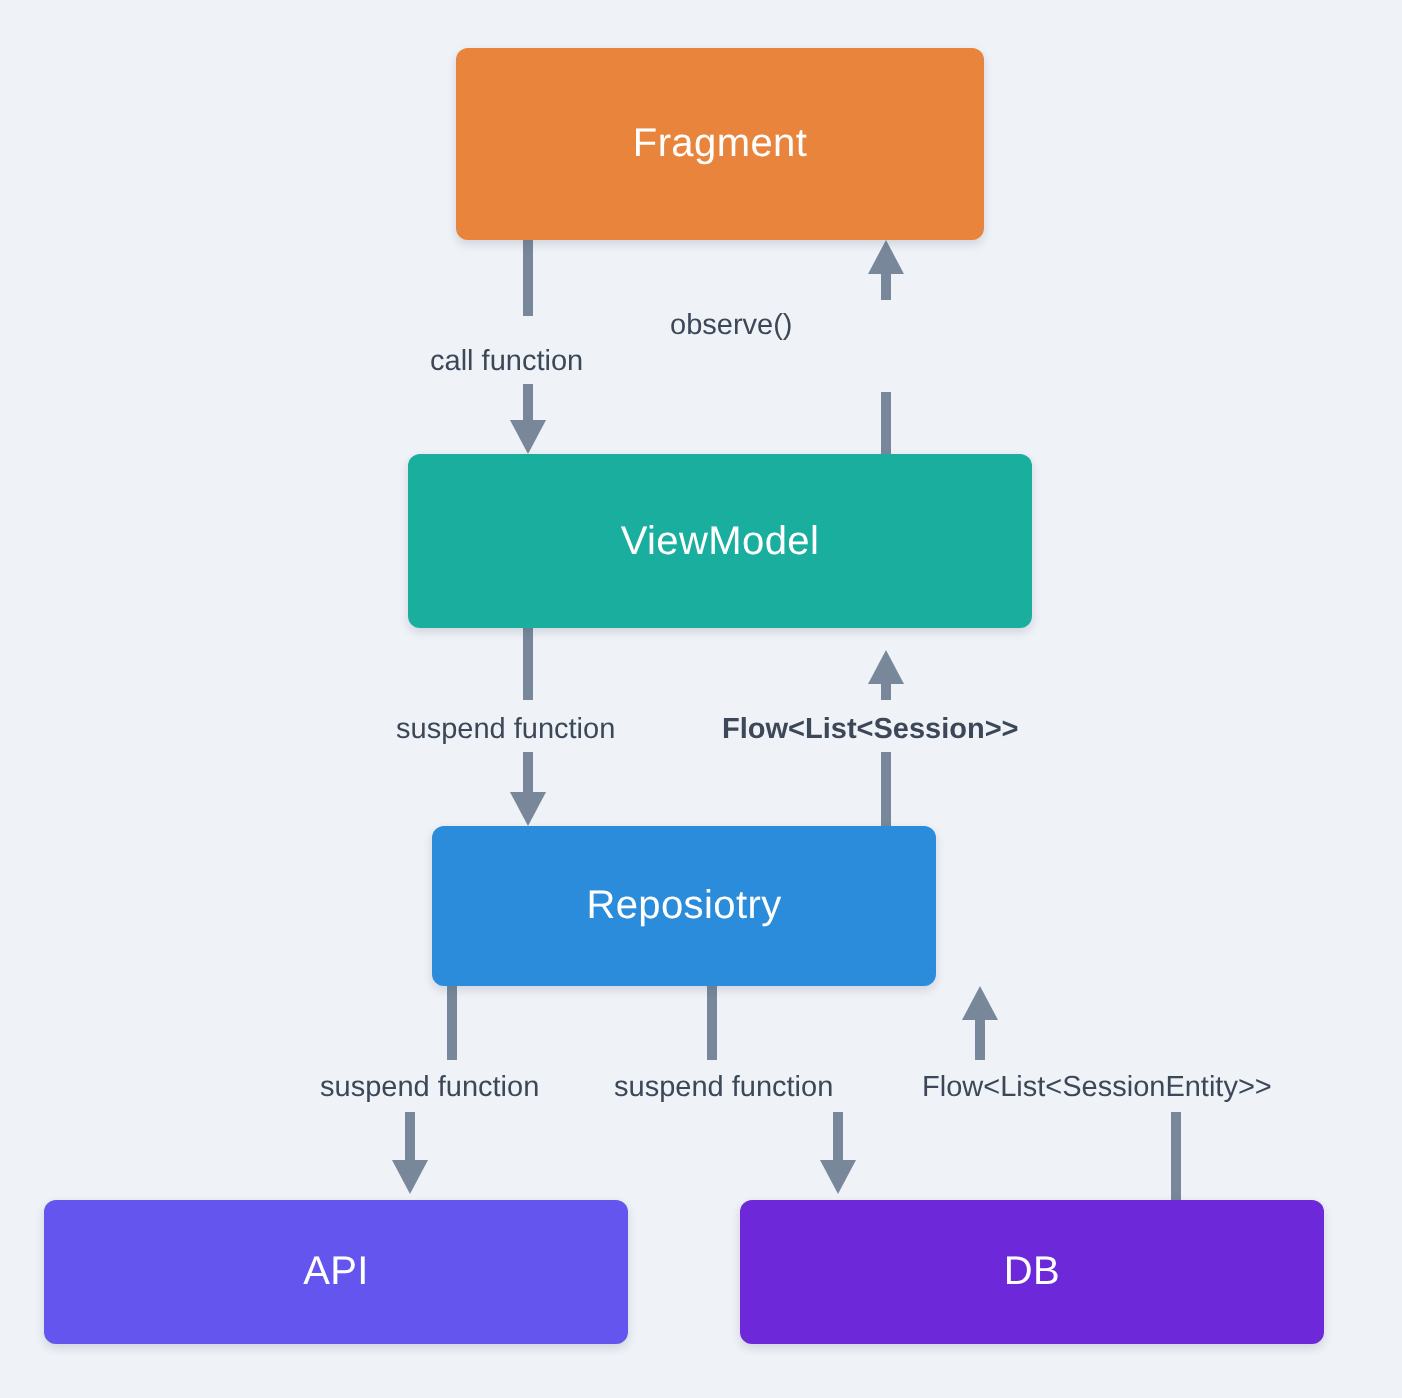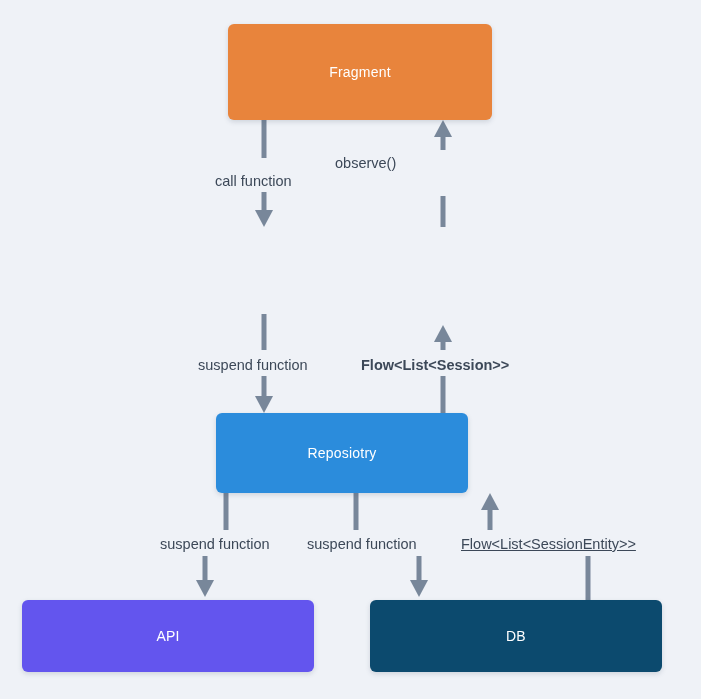--- a/index.html
+++ b/index.html
@@ -36,21 +36,21 @@
     z-index: 2;
     border-radius: 6px;
     box-shadow: 0 2px 5px rgba(60, 75, 100, 0.18);
     display: flex;
     align-items: center;
     justify-content: center;
     box-sizing: border-box;
   }
   .node-label {
     color: #ffffff;
-    font-size: 14px;
+    font-size: 20px;
     font-weight: 400;
     letter-spacing: 0.2px;
     line-height: 1;
     text-align: center;
     user-select: none;
   }
 
   .node-fragment {
     left: 228px;  top: 24px;
     width: 264px; height: 96px;
@@ -67,21 +67,21 @@
     background: #2b8cdc;
   }
   .node-api {
     left: 22px;   top: 600px;
     width: 292px; height: 72px;
     background: #6355ee;
   }
   .node-db {
     left: 370px;  top: 600px;
     width: 292px; height: 72px;
-    background: #0c4a6e;
+    background: #6d28d9;
   }
 
   
   .edge-label {
     position: absolute;
     z-index: 3;
     color: #3c4858;
     font-size: 14.5px;
     line-height: 19px;
     text-align: center;
@@ -90,21 +90,21 @@
     padding: 1px 4px;
     user-select: none;
   }
   .edge-label.two-line { line-height: 19px; }
   .lbl-call-function   { left: 211px; top: 171px; }
   .lbl-observe         { left: 331px; top: 153px; text-align: center; }
   .lbl-suspend-vm      { left: 194px; top: 355px; }
   .lbl-flow-session    { left: 357px; top: 355px; font-weight: bold; }
   .lbl-suspend-api     { left: 156px; top: 534px; }
   .lbl-suspend-db      { left: 303px; top: 534px; }
-  .lbl-flow-entity     { left: 457px; top: 534px; text-decoration: underline; }
+  .lbl-flow-entity     { left: 457px; top: 534px; }
 </style>
 </head>
 <body>
 
 <div id="diagram">
 
   <svg id="connectors" viewBox="0 0 701 699" width="701" height="699" xmlns="http://www.w3.org/2000/svg">
 
     <g>
       <line x1="264" y1="120" x2="264" y2="158" stroke="#78879a" stroke-width="5"></line>
@@ -146,20 +146,23 @@
       <line x1="588" y1="600" x2="588" y2="556" stroke="#78879a" stroke-width="5"></line>
       <line x1="490" y1="530" x2="490" y2="507" stroke="#78879a" stroke-width="5"></line>
       <polygon points="490,493 481,510 499,510" fill="#78879a"></polygon>
     </g>
   </svg>
 
   <div class="node node-fragment">
     <span class="node-label">Fragment</span>
   </div>
 
+  <div class="node node-viewmodel">
+    <span class="node-label">ViewModel</span>
+  </div>
 
   <div class="node node-repository">
     <span class="node-label">Reposiotry</span>
   </div>
 
   <div class="node node-api">
     <span class="node-label">API</span>
   </div>
 
   <div class="node node-db">

